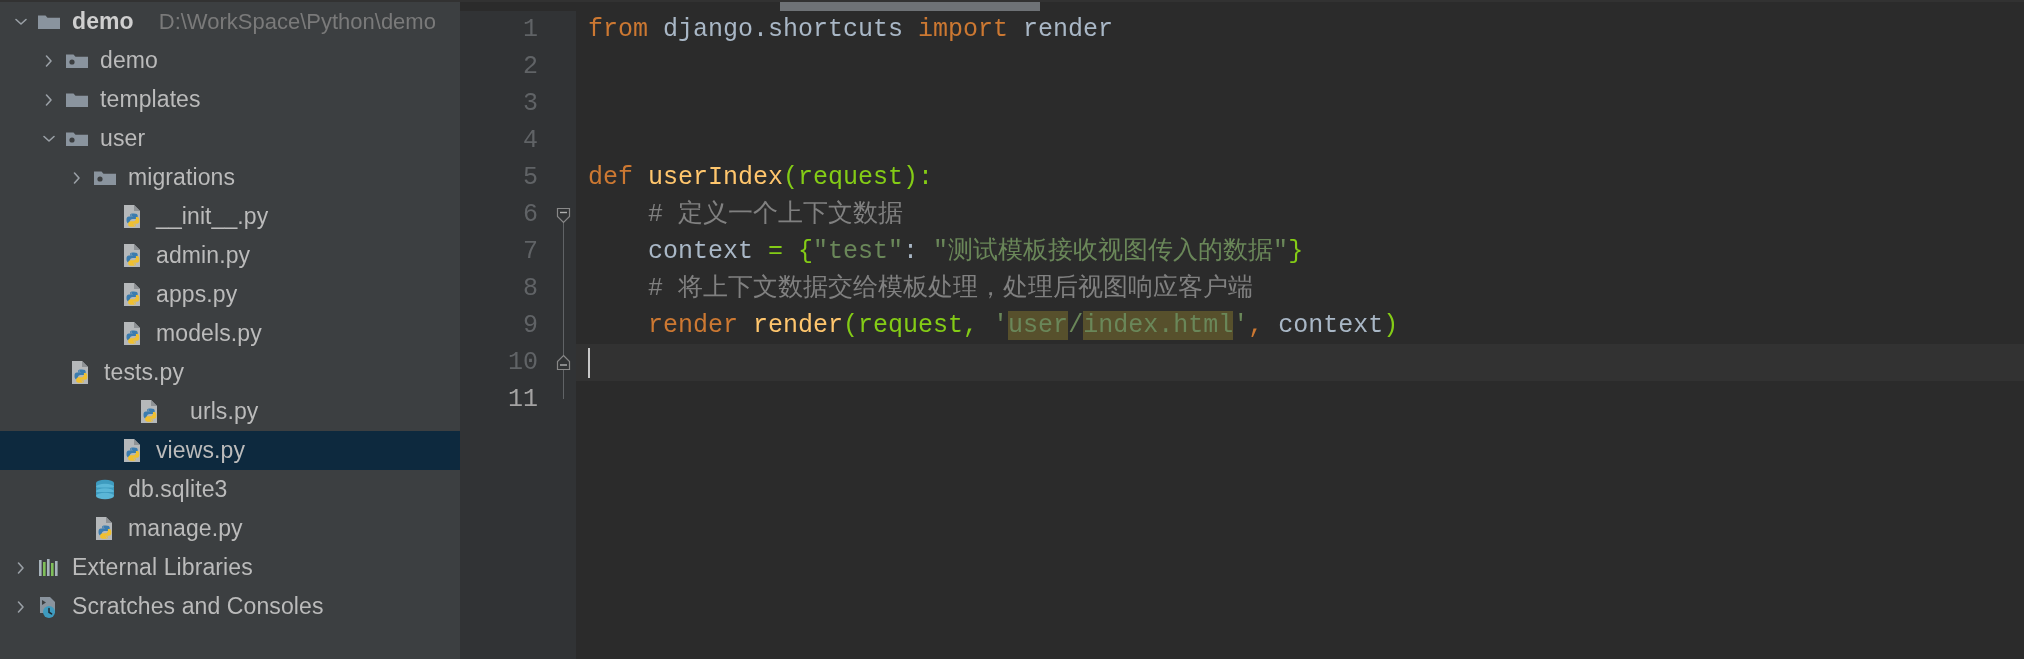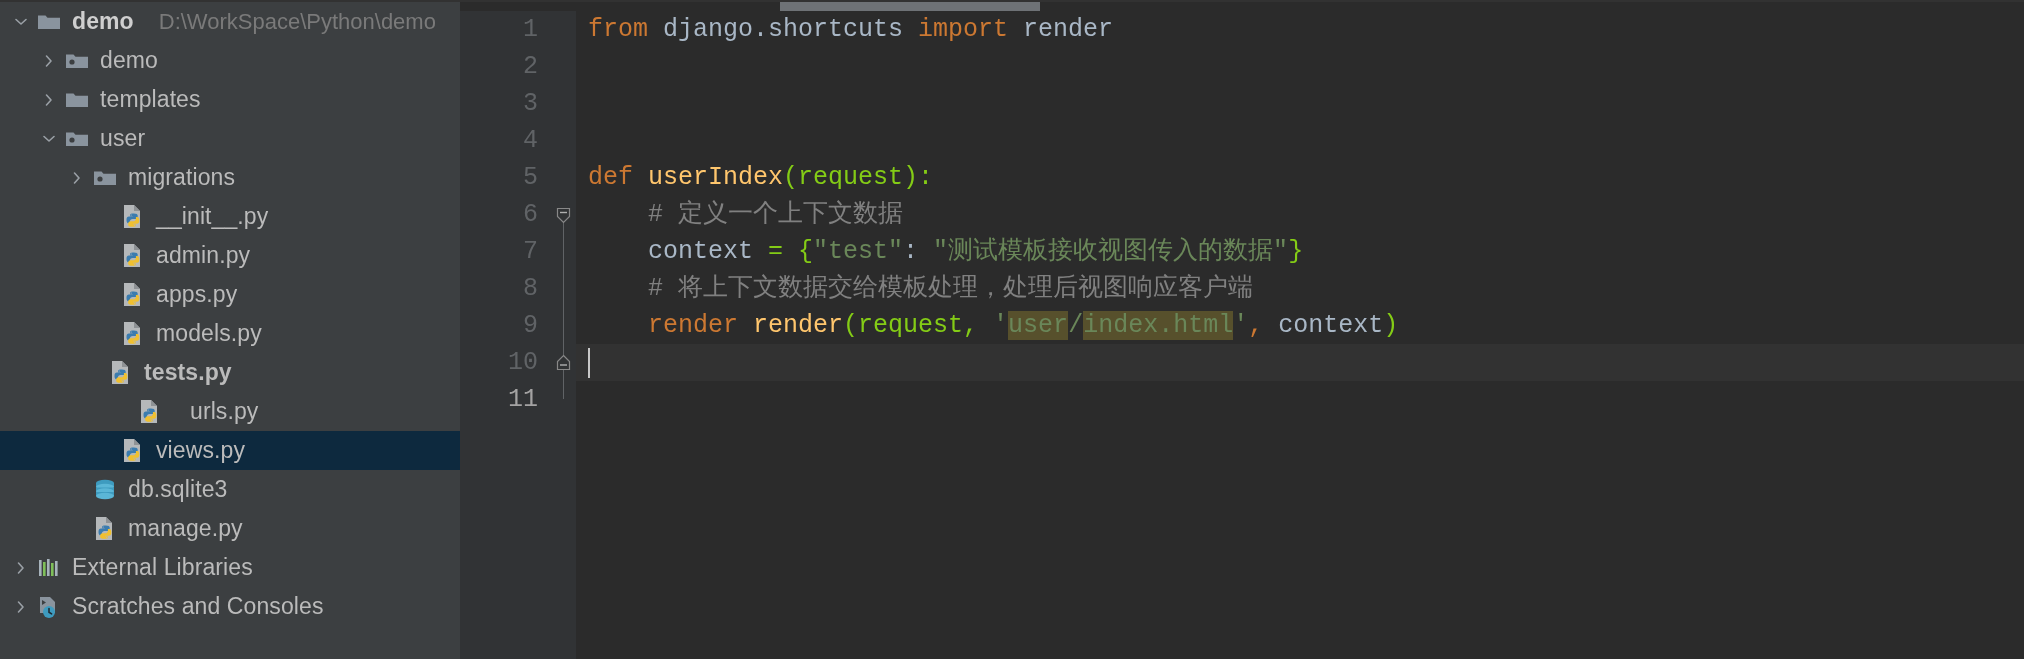--- a/index.html
+++ b/index.html
@@ -297,21 +297,21 @@
             <path d="M4 1 h10 l6 6 v17 H4 Z" fill="#b5b8ba"></path>
             <path d="M14 1 l6 6 h-6 Z" fill="#8e9295"></path>
             <g transform="translate(6.5,9.5) scale(0.62)">
               <path d="M10.2 0 C5.5 0 5.8 2.1 5.8 2.1 l0 2.2 4.5 0 0 0.7 -6.3 0 C1.5 5 0 6.4 0 10.3 c0 3.9 1.3 5.4 3.6 5.4 l1.9 0 0 -2.6 c0 -2.3 1.9 -4.2 4.2 -4.2 l4.5 0 c2.1 0 3.8 -1.7 3.8 -3.8 l0 -1.8 C18 1.2 16.3 0 10.2 0 Z M7.7 1.6 c0.5 0 0.9 0.4 0.9 0.9 0 0.5 -0.4 0.9 -0.9 0.9 -0.5 0 -0.9 -0.4 -0.9 -0.9 0 -0.5 0.4 -0.9 0.9 -0.9 Z" fill="#3b7caf"></path>
               <path d="M10.5 21.5 c4.7 0 4.4 -2.1 4.4 -2.1 l0 -2.2 -4.5 0 0 -0.7 6.3 0 c2.5 0 4 -1.4 4 -5.3 0 -3.9 -1.3 -5.4 -3.6 -5.4 l-1.9 0 0 2.6 c0 2.3 -1.9 4.2 -4.2 4.2 l-4.5 0 c-2.1 0 -3.8 1.7 -3.8 3.8 l0 1.8 C2.7 20.3 4.4 21.5 10.5 21.5 Z M13 19.9 c-0.5 0 -0.9 -0.4 -0.9 -0.9 0 -0.5 0.4 -0.9 0.9 -0.9 0.5 0 0.9 0.4 0.9 0.9 0 0.5 -0.4 0.9 -0.9 0.9 Z" fill="#f0c030"></path>
             </g>
           </svg>
         </span>
         <span class="label">models.py</span>
       </div>
-      <div class="tree-row" style="padding-left: 80px; font-weight: bold;">
+      <div class="tree-row" style="padding-left: 40px;">
         <span class="arrow"></span>
         <span class="icon">
           <svg width="26" height="26" viewBox="0 0 26 26">
             <path d="M4 1 h10 l6 6 v17 H4 Z" fill="#b5b8ba"></path>
             <path d="M14 1 l6 6 h-6 Z" fill="#8e9295"></path>
             <g transform="translate(6.5,9.5) scale(0.62)">
               <path d="M10.2 0 C5.5 0 5.8 2.1 5.8 2.1 l0 2.2 4.5 0 0 0.7 -6.3 0 C1.5 5 0 6.4 0 10.3 c0 3.9 1.3 5.4 3.6 5.4 l1.9 0 0 -2.6 c0 -2.3 1.9 -4.2 4.2 -4.2 l4.5 0 c2.1 0 3.8 -1.7 3.8 -3.8 l0 -1.8 C18 1.2 16.3 0 10.2 0 Z M7.7 1.6 c0.5 0 0.9 0.4 0.9 0.9 0 0.5 -0.4 0.9 -0.9 0.9 -0.5 0 -0.9 -0.4 -0.9 -0.9 0 -0.5 0.4 -0.9 0.9 -0.9 Z" fill="#3b7caf"></path>
               <path d="M10.5 21.5 c4.7 0 4.4 -2.1 4.4 -2.1 l0 -2.2 -4.5 0 0 -0.7 6.3 0 c2.5 0 4 -1.4 4 -5.3 0 -3.9 -1.3 -5.4 -3.6 -5.4 l-1.9 0 0 2.6 c0 2.3 -1.9 4.2 -4.2 4.2 l-4.5 0 c-2.1 0 -3.8 1.7 -3.8 3.8 l0 1.8 C2.7 20.3 4.4 21.5 10.5 21.5 Z M13 19.9 c-0.5 0 -0.9 -0.4 -0.9 -0.9 0 -0.5 0.4 -0.9 0.9 -0.9 0.5 0 0.9 0.4 0.9 0.9 0 0.5 -0.4 0.9 -0.9 0.9 Z" fill="#f0c030"></path>
             </g>
           </svg>

